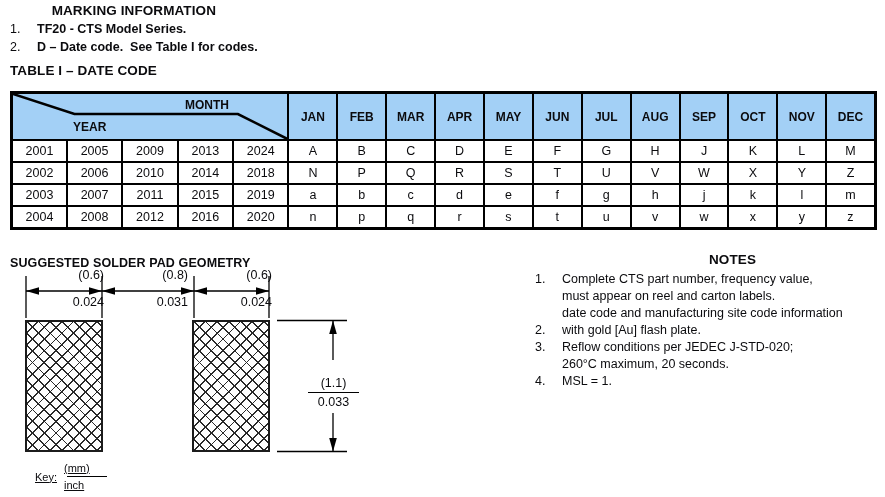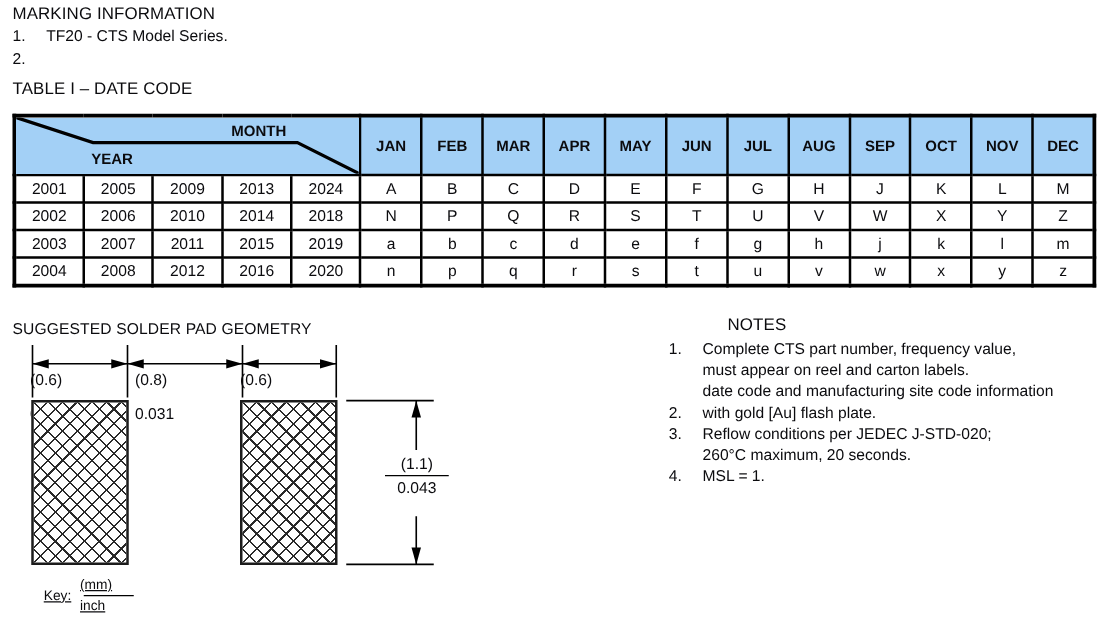--- a/index.html
+++ b/index.html
@@ -2,28 +2,28 @@
 <html><head>
 <meta charset="utf-8">
 <style>
   html,body{margin:0;padding:0;}
   body{
     width:885px;height:497px;position:relative;overflow:hidden;
     background:#ffffff;color:#0b0b0e;
     font-family:"Liberation Sans","DejaVu Sans",sans-serif;
     -webkit-font-smoothing:antialiased;
   }
-  .sec-title{font-weight:normal;font-size:13.5px;letter-spacing:.1px;}
+  .sec-title{font-weight:bold;font-size:13.5px;letter-spacing:.1px;text-align:center;}
 
   
   #marking{position:absolute;left:10px;top:3px;}
   #marking-list{margin-top:2px;}
   .mk-item{display:flex;font-size:12.5px;line-height:18px;}
   .mk-num{width:27px;flex:none;}
-  .mk-text{white-space:pre-wrap;}
+  .mk-text{white-space:pre-wrap;font-weight:bold;}
 
   
   #table-title{position:absolute;left:10px;top:63px;}
   #datecode-table{
     position:absolute;left:10px;top:91px;
     border-collapse:collapse;table-layout:fixed;
     border:3px solid #000;
   }
   #datecode-table th,#datecode-table td{
     border:2px solid #000;padding:0;text-align:center;vertical-align:middle;
@@ -33,31 +33,31 @@
   .corner-label{position:absolute;font-weight:bold;font-size:12px;}
   #month-axis-label{left:172px;top:4px;}
   #year-axis-label{left:60px;top:26px;}
   .month-th{background:var(--hdrbg);font-weight:bold;font-size:12px;height:45px;}
   .year-td,.code-td{font-size:12.5px;height:20px;background:#fff;}
 
   
   #diagram{position:absolute;left:8px;top:250px;width:432px;height:247px;}
   #diagram-title{position:absolute;left:2px;top:6px;font-size:12.5px;}
   #dim-svg{position:absolute;left:0;top:0;width:432px;height:247px;}
-  .dim-mm,.dim-inch{position:absolute;width:80px;text-align:left;font-size:12.5px;margin-top:29px;}
+  .dim-mm,.dim-inch{position:absolute;width:80px;text-align:right;font-size:12.5px;}
   .dim-mm{top:18px;}
   .dim-inch{top:45px;}
   .pad{
     position:absolute;top:70px;width:78px;height:132px;box-sizing:border-box;
     border:2px solid #1c1c1c;background-color:#fff;
     background-image:
       repeating-linear-gradient(45deg,transparent 0 7px,#2a2a2a 7px 8.3px),
       repeating-linear-gradient(135deg,transparent 0 7px,#2a2a2a 7px 8.3px);
   }
-  #height-frac{position:absolute;left:297px;top:114px;width:57px;text-align:center;font-size:12.5px;}
+  #height-frac{position:absolute;left:297px;top:126px;width:57px;text-align:center;font-size:12.5px;}
   .frac-bar{border-top:1.4px solid #000;margin:2px 3px;}
   #key{position:absolute;left:27px;top:212px;display:flex;align-items:center;font-size:11px;text-decoration:underline;}
   #key-label{margin-right:7px;}
   #key-frac{text-align:left;min-width:46px;}
 
   
   #notes{position:absolute;left:535px;top:252px;width:348px;}
   #notes-title{margin-left:11px;padding-left:36px;}
   #notes-list{margin-top:4px;}
   .note-item{display:flex;font-size:12.5px;line-height:17px;}
@@ -69,20 +69,21 @@
 
 <div id="marking">
   <div class="sec-title">MARKING INFORMATION</div>
   <div id="marking-list">
       <div class="mk-item">
         <span class="mk-num">1.</span>
         <span class="mk-text">TF20 - CTS Model Series.</span>
       </div>
       <div class="mk-item">
         <span class="mk-num">2.</span>
+        <span class="mk-text">D – Date code.  See Table I for codes.</span>
       </div>
     </div>
 </div>
 
 <div id="table-title" class="sec-title">TABLE I – DATE CODE</div>
 
 <table id="datecode-table">
   <colgroup id="table-cols">
       <col style="width:55.4px">
       <col style="width:55.4px">
@@ -249,21 +250,21 @@
   <div class="dim-inch" style="left:16px;">0.024</div>
   <div class="dim-inch" style="left:100px;">0.031</div>
   <div class="dim-inch" style="left:184px;">0.024</div>
 
   <div class="pad" style="left:17px;"></div>
   <div class="pad" style="left:184px;"></div>
 
   <div id="height-frac">
     <div>(1.1)</div>
     <div class="frac-bar"></div>
-    <div>0.043</div>
+    <div>0.033</div>
   </div>
 
   <div id="key">
     <span id="key-label">Key:</span>
     <span id="key-frac">
       <div>(mm)</div>
       <div class="frac-bar"></div>
       <div>inch</div>
     </span>
   </div>

